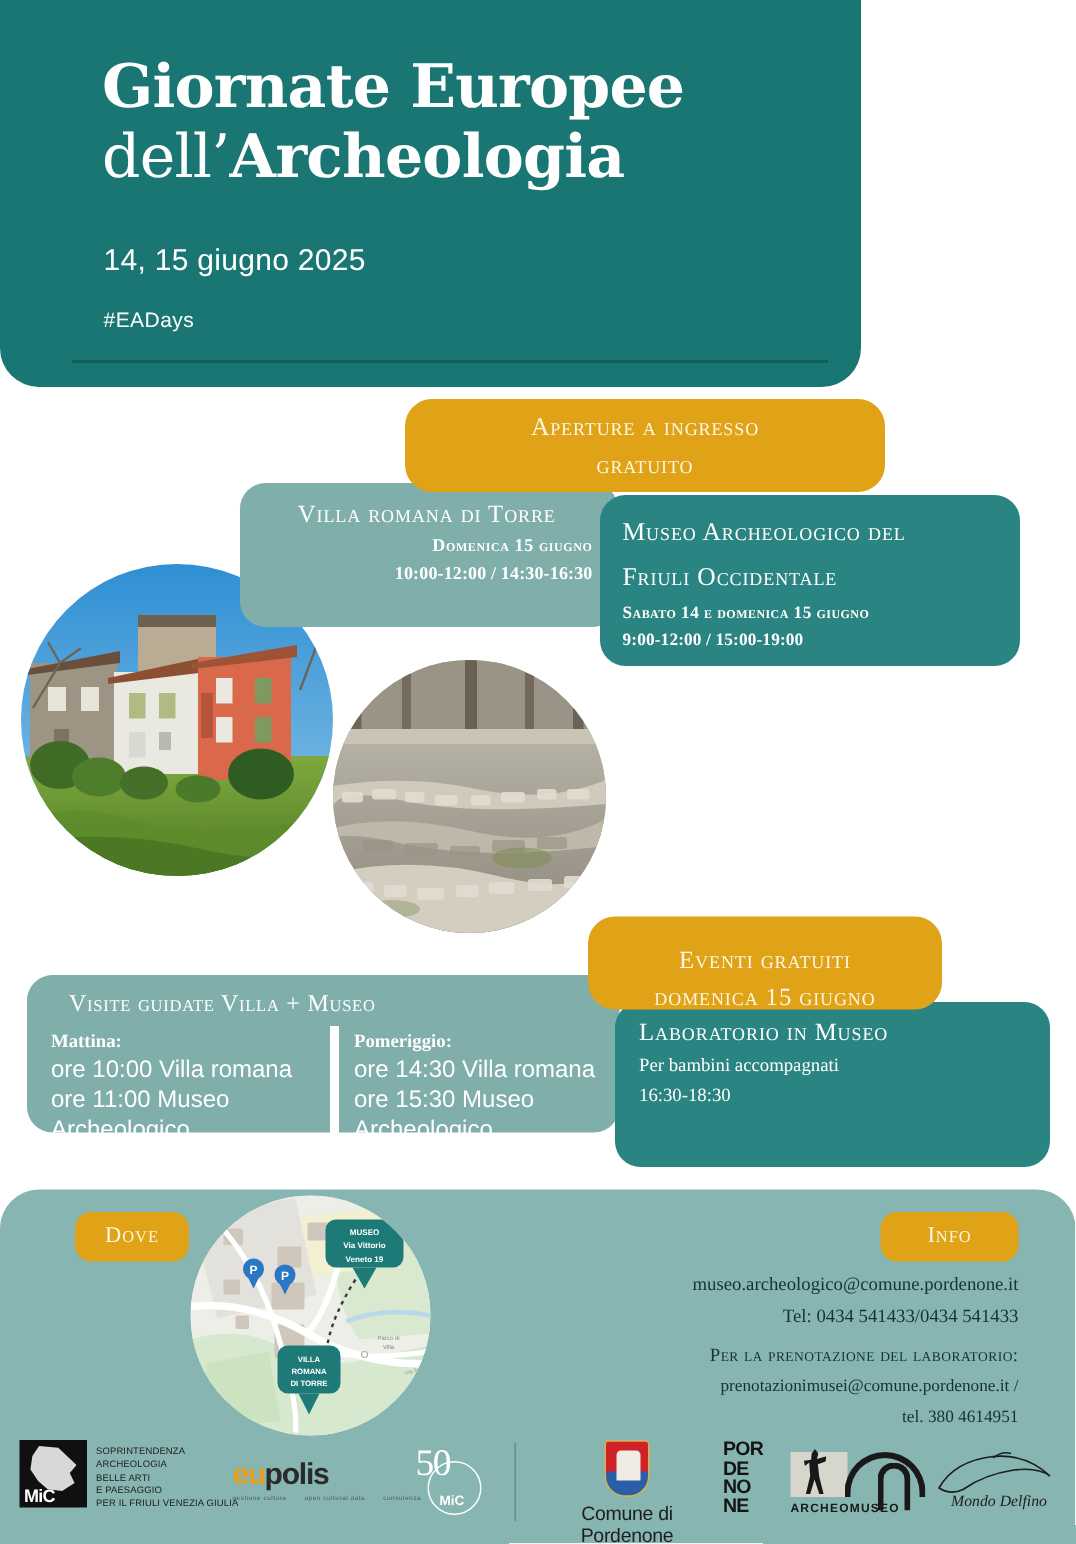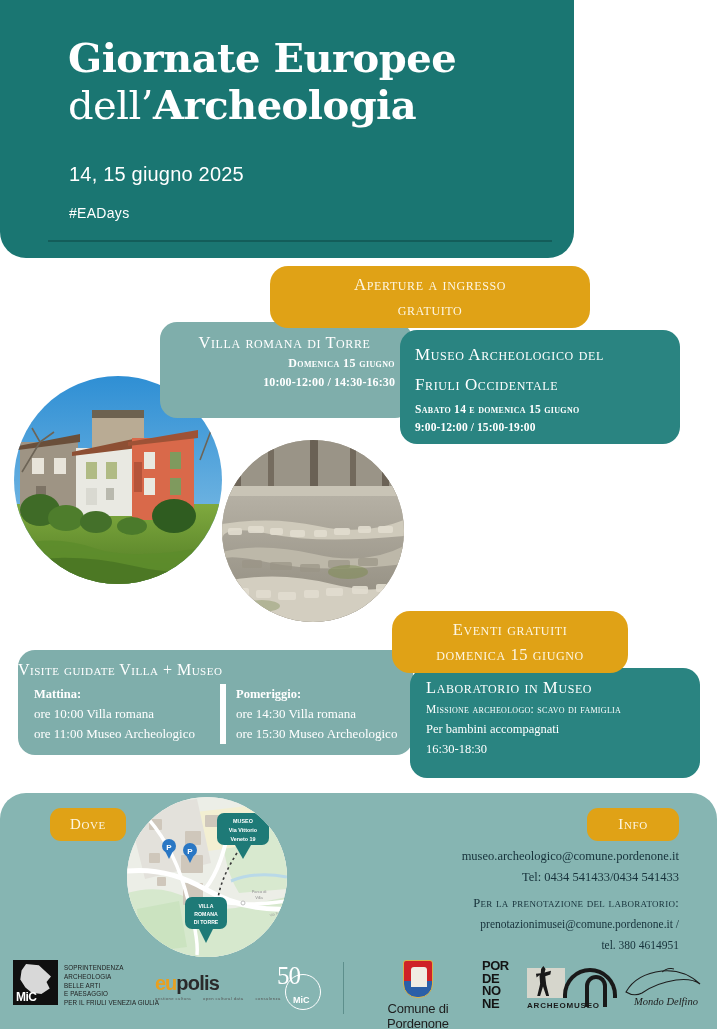--- a/index.html
+++ b/index.html
@@ -91,21 +91,21 @@
     line-height: 25px;
     padding-top: 6px;
     border-radius: 18px;
     z-index: 6;
   }
   #pill-eventi {
     left: 392px; top: 611px;
     width: 236px; height: 62px;
     font-size: 16.5px;
     line-height: 25px;
-    padding-top: 6px;
+    padding-top: 16px;
     border-radius: 18px;
     z-index: 6;
   }
   #pill-dove {
     left: 50px; top: 808px;
     width: 76px; height: 33px;
     font-size: 15px;
     line-height: 33px;
     border-radius: 11px;
     z-index: 6;
@@ -186,40 +186,41 @@
     left: 18px; top: 650px;
     width: 395px; height: 105px;
     background: #7faeab;
     z-index: 4;
     padding: 8px 0 0 0;
   }
   #card-visite h3 {
     font-size: 16px;
     line-height: 24px;
     letter-spacing: 0.5px;
+    margin-left: 28px;
   }
   .visite-cols {
     display: flex;
     margin-top: 2px;
     padding-left: 16px;
   }
   .visite-col { width: 186px; }
   .visite-col.right {
     padding-left: 10px;
     border-left: 6px solid #ffffff;
   }
   .visite-col .hd {
     font-family: "Liberation Serif", "DejaVu Serif", serif;
     font-weight: 700;
     font-size: 12.5px;
     line-height: 20px;
   }
   .visite-col .it {
-    font-family: Liberation Serif, serif;
-    font-size: 13px;
+    font-family: Liberation Sans, sans-serif;
+    font-size: 16px;
     line-height: 20px;
   }
 
   
   #card-lab {
     left: 410px; top: 668px;
     width: 290px; height: 110px;
     background: #2a8481;
     z-index: 5;
     padding: 8px 12px 0 16px;
@@ -660,21 +661,20 @@
       <div class="visite-col right">
         <div class="hd">Pomeriggio:</div>
         <div class="it">ore 14:30 Villa romana</div>
         <div class="it">ore 15:30 Museo Archeologico</div>
       </div>
     </div>
   </div>
 
   <div class="card" id="card-lab">
     <h3>Laboratorio in Museo</h3>
-    <div class="sub">Missione archeologo: scavo di famiglia</div>
     <div class="line">Per bambini accompagnati</div>
     <div class="line">16:30-18:30</div>
   </div>
 
   <div class="bottom"></div>
 
   <div class="pill" id="pill-dove">Dove</div>
   <div class="pill" id="pill-info">Info</div>
 
   <div id="map-circle">

